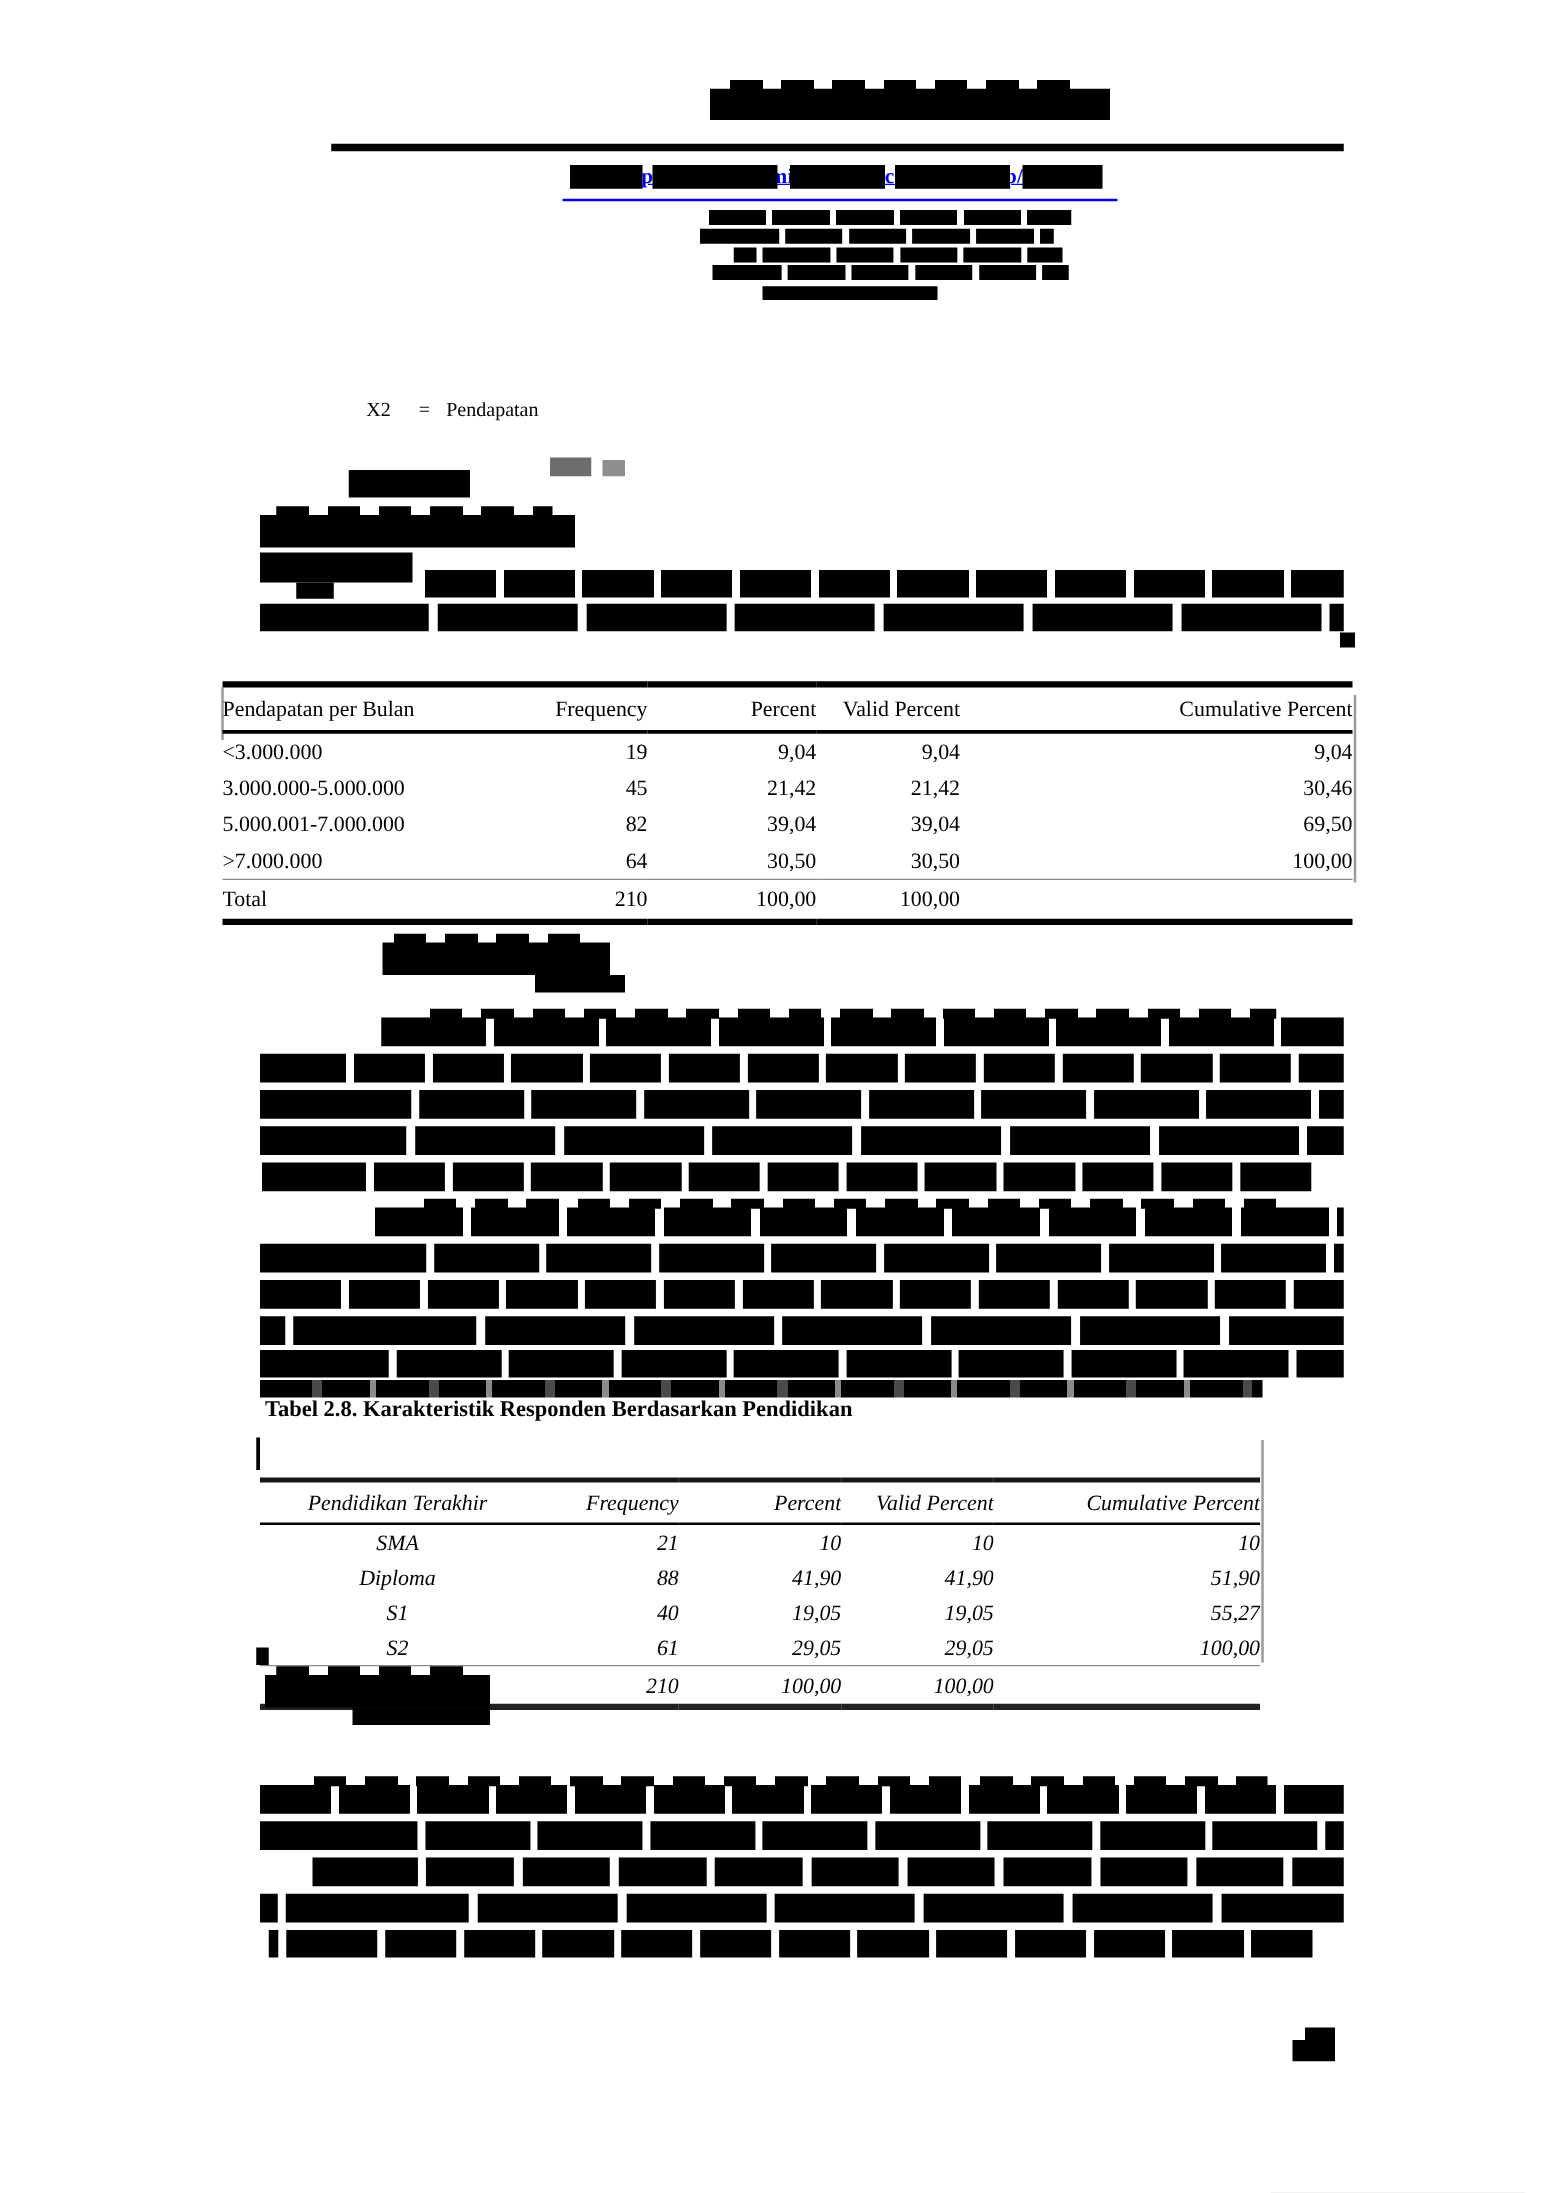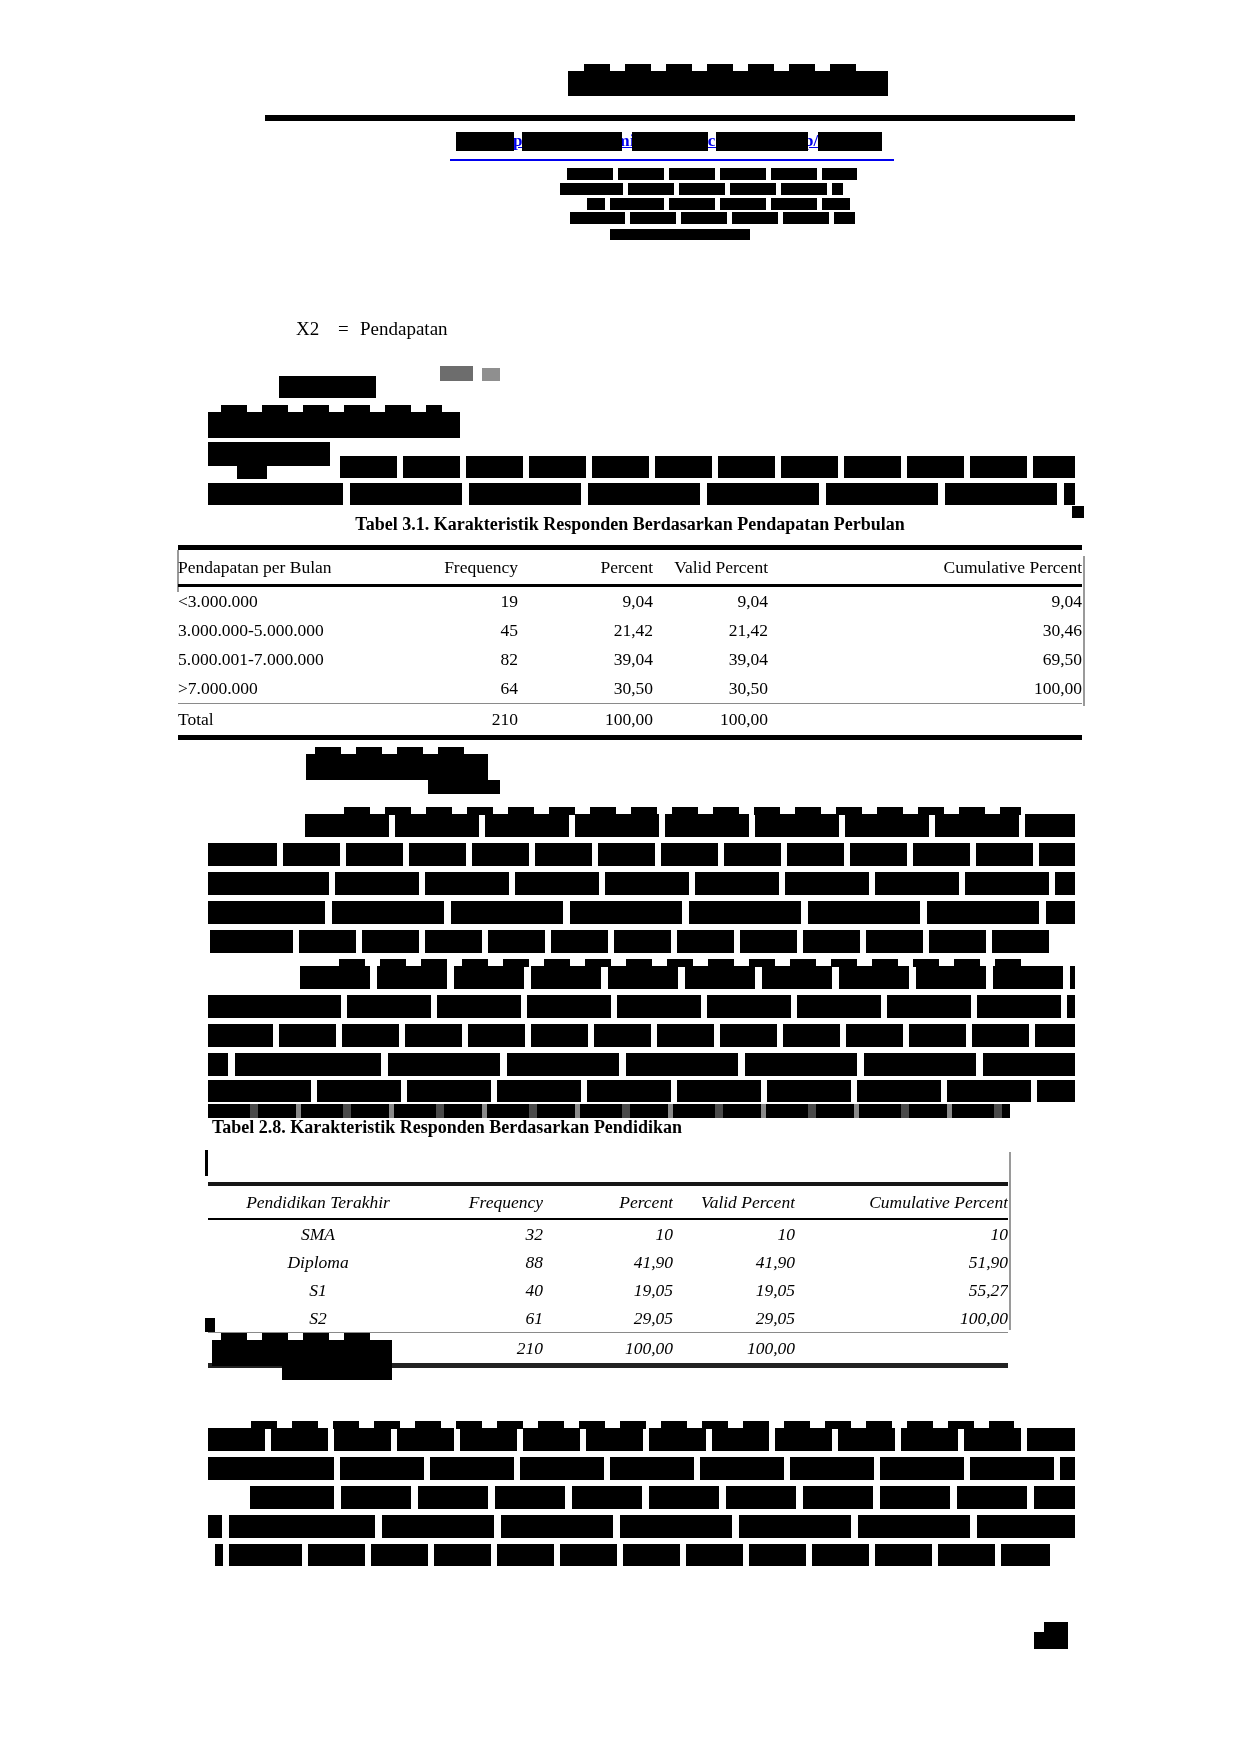--- a/index.html
+++ b/index.html
@@ -32,21 +32,21 @@
     left:450px; top:131px; width:444px; height:28px; text-align:center;
     border-bottom:2px solid #0000EE;
   }
   #link-wrap a {
     color:#0000EE; font-weight:bold; font-size:17px; text-decoration:underline;
     white-space:nowrap; letter-spacing:0.2px;
   }
   .link-cover { position:absolute; top:1px; height:19px; background:#000; }
 
   
-  .formula { position:absolute; left:277px; font-size:19px; line-height:24px; white-space:pre; }
+  .formula { position:absolute; left:277px; font-size:16px; line-height:24px; white-space:pre; }
   .formula .sym { display:inline-block; width:42px; }
   .formula .eq  { display:inline-block; width:22px; }
 
   
   table.dtable { position:absolute; border-collapse:collapse; table-layout:fixed; font-size:17.5px; }
   table.dtable td, table.dtable th { padding:0; font-weight:normal; overflow:hidden; white-space:nowrap; }
   #t1 { left:178px; top:545px; width:904px; border-top:5px solid #000; border-bottom:5px solid #000; }
   #t2 { left:208px; top:1182px; width:800px; border-top:4px solid #161616; border-bottom:5px solid #222;font-style:italic; }
   #t1 thead th { border-bottom:3px solid #000; height:34px; }
   #t2 thead th { border-bottom:2px solid #000; height:32px; }
@@ -94,21 +94,20 @@
   <div class="smudge" style="left:440px; top:366px; width:33px; height:15px; background:#6d6d6d;"></div>
   <div class="smudge" style="left:482px; top:368px; width:18px; height:13px;"></div>
 
   <div class="red rag" style="left:208px; top:412px; width:252px; height:26px;"></div>
   <div class="red" style="left:208px; top:442px; width:122px; height:24px;"></div>
   <div class="red" style="left:237px; top:466px; width:30px; height:13px;"></div>
 
   <div class="red seg-b" style="left:340px; top:456px; width:735px; height:22px;"></div>
   <div class="red seg-c" style="left:208px; top:483px; width:867px; height:22px; background-position:23px 0;"></div>
 
-  <div class="table-title abs" style="left:178px; top:514px; width:904px; text-align:center;">Tabel 3.1. Karakteristik Responden Berdasarkan Pendapatan Perbulan</div>
 
   <div class="artifact" style="left:1072px; top:506px; width:12px; height:12px;"></div>
   <div class="vline" style="left:177px; top:550px; width:2px; height:42px;"></div>
   <div class="vline" style="left:1083px; top:556px; width:2px; height:150px;"></div>
 
   <table class="dtable" id="t1">
     <colgroup>
         <col style="width:250px">
         <col style="width:90px">
         <col style="width:135px">
@@ -199,21 +198,21 @@
         <th class="ac">Pendidikan Terakhir</th>
         <th class="ar">Frequency</th>
         <th class="ar">Percent</th>
         <th class="ar">Valid Percent</th>
         <th class="ar">Cumulative Percent</th>
       </tr>
     </thead>
     <tbody>
       <tr>
         <td class="ac">SMA</td>
-        <td class="ar">32</td>
+        <td class="ar">21</td>
         <td class="ar">10</td>
         <td class="ar">10</td>
         <td class="ar">10</td>
       </tr>
       <tr>
         <td class="ac">Diploma</td>
         <td class="ar">88</td>
         <td class="ar">41,90</td>
         <td class="ar">41,90</td>
         <td class="ar">51,90</td>

